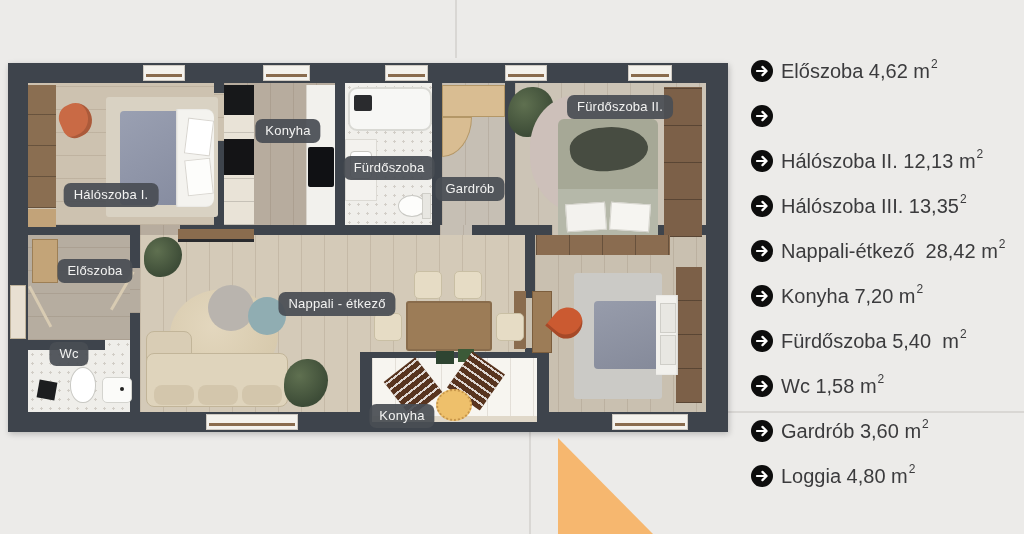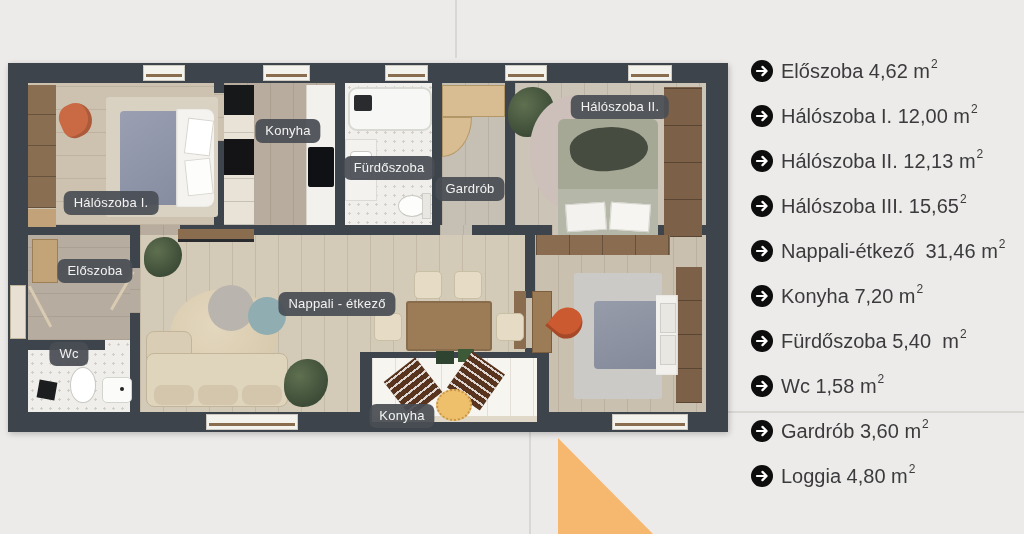--- a/index.html
+++ b/index.html
@@ -170,66 +170,65 @@
     <div class="f" style="left:528px;top:172px;width:134px;height:20px;background:#8a6c50;background-image:repeating-linear-gradient(90deg,rgba(0,0,0,.25) 0 1px,transparent 1px 33px)"></div>
     <div class="f" style="left:668px;top:204px;width:26px;height:136px;background:#7c6048;background-image:repeating-linear-gradient(0deg,rgba(0,0,0,.28) 0 1px,transparent 1px 34px)"></div>
     <div class="f" style="left:566px;top:210px;width:88px;height:126px;background:#cbcac6;border-radius:3px"></div>
     <div class="f" style="left:586px;top:238px;width:64px;height:68px;background:linear-gradient(160deg,#979cab,#858a9a);border-radius:4px 0 0 4px"></div>
     <div class="f" style="left:648px;top:232px;width:22px;height:80px;background:#f2f1ed;box-shadow:inset -1px 0 2px rgba(0,0,0,.12)"></div>
     <div class="f" style="left:652px;top:240px;width:14px;height:28px;background:#e8e7e2;border:1px solid #cfcec8"></div>
     <div class="f" style="left:652px;top:272px;width:14px;height:28px;background:#e8e7e2;border:1px solid #cfcec8"></div>
     <div class="f" style="left:524px;top:228px;width:20px;height:62px;background:#9c7c57;border:1px solid #7c5e3d;box-sizing:border-box"></div>
     <div class="f" style="left:544px;top:244px;width:30px;height:32px;background:#cb5a31;border-radius:50% 50% 50% 0;transform:rotate(40deg);box-shadow:inset -3px -3px 0 rgba(0,0,0,.18)"></div>
 
-    <div class="pill" style="left:103px;top:140px">Hálószoba I.</div>
+    <div class="pill" style="left:103px;top:132px">Hálószoba I.</div>
     <div class="pill" style="left:280px;top:68px">Konyha</div>
     <div class="pill" style="left:381px;top:105px">Fürdőszoba</div>
     <div class="pill" style="left:462px;top:126px">Gardrób</div>
-    <div class="pill" style="left:612px;top:44px">Hálószoba II.</div>
+    <div class="pill" style="left:612px;top:44px">Fürdőszoba II.</div>
     <div class="pill" style="left:87px;top:208px">Előszoba</div>
     <div class="pill" style="left:61px;top:291px">Wc</div>
     <div class="pill" style="left:329px;top:241px">Nappali - étkező</div>
     <div class="pill" style="left:394px;top:353px">Konyha</div>
   </div>
 
   <div class="legend">
     <div class="legend-item">
       <svg width="22" height="22" viewBox="0 0 24 24">
           <circle cx="12" cy="12" r="12" fill="#0d0d0d"></circle>
           <path d="M6.5 12h9.5M12.5 7.5 17 12l-4.5 4.5" stroke="#fff" stroke-width="2.4" fill="none" stroke-linecap="round" stroke-linejoin="round"></path>
         </svg>
       <span class="legend-text"><span>Előszoba 4,62 m</span><sup>2</sup></span>
     </div>
     <div class="legend-item">
       <svg width="22" height="22" viewBox="0 0 24 24">
           <circle cx="12" cy="12" r="12" fill="#0d0d0d"></circle>
           <path d="M6.5 12h9.5M12.5 7.5 17 12l-4.5 4.5" stroke="#fff" stroke-width="2.4" fill="none" stroke-linecap="round" stroke-linejoin="round"></path>
         </svg>
-      <span class="legend-text"><span>Hálószoba I. 12,00 m</span><sup>2</sup></span>
     </div>
     <div class="legend-item">
       <svg width="22" height="22" viewBox="0 0 24 24">
           <circle cx="12" cy="12" r="12" fill="#0d0d0d"></circle>
           <path d="M6.5 12h9.5M12.5 7.5 17 12l-4.5 4.5" stroke="#fff" stroke-width="2.4" fill="none" stroke-linecap="round" stroke-linejoin="round"></path>
         </svg>
       <span class="legend-text"><span>Hálószoba II. 12,13 m</span><sup>2</sup></span>
     </div>
     <div class="legend-item">
       <svg width="22" height="22" viewBox="0 0 24 24">
           <circle cx="12" cy="12" r="12" fill="#0d0d0d"></circle>
           <path d="M6.5 12h9.5M12.5 7.5 17 12l-4.5 4.5" stroke="#fff" stroke-width="2.4" fill="none" stroke-linecap="round" stroke-linejoin="round"></path>
         </svg>
-      <span class="legend-text"><span>Hálószoba III. 15,65</span><sup>2</sup></span>
-    </div>
-    <div class="legend-item">
-      <svg width="22" height="22" viewBox="0 0 24 24">
-          <circle cx="12" cy="12" r="12" fill="#0d0d0d"></circle>
-          <path d="M6.5 12h9.5M12.5 7.5 17 12l-4.5 4.5" stroke="#fff" stroke-width="2.4" fill="none" stroke-linecap="round" stroke-linejoin="round"></path>
-        </svg>
-      <span class="legend-text"><span>Nappali-étkező  31,46 m</span><sup>2</sup></span>
+      <span class="legend-text"><span>Hálószoba III. 13,35</span><sup>2</sup></span>
+    </div>
+    <div class="legend-item">
+      <svg width="22" height="22" viewBox="0 0 24 24">
+          <circle cx="12" cy="12" r="12" fill="#0d0d0d"></circle>
+          <path d="M6.5 12h9.5M12.5 7.5 17 12l-4.5 4.5" stroke="#fff" stroke-width="2.4" fill="none" stroke-linecap="round" stroke-linejoin="round"></path>
+        </svg>
+      <span class="legend-text"><span>Nappali-étkező  28,42 m</span><sup>2</sup></span>
     </div>
     <div class="legend-item">
       <svg width="22" height="22" viewBox="0 0 24 24">
           <circle cx="12" cy="12" r="12" fill="#0d0d0d"></circle>
           <path d="M6.5 12h9.5M12.5 7.5 17 12l-4.5 4.5" stroke="#fff" stroke-width="2.4" fill="none" stroke-linecap="round" stroke-linejoin="round"></path>
         </svg>
       <span class="legend-text"><span>Konyha 7,20 m</span><sup>2</sup></span>
     </div>
     <div class="legend-item">
       <svg width="22" height="22" viewBox="0 0 24 24">

